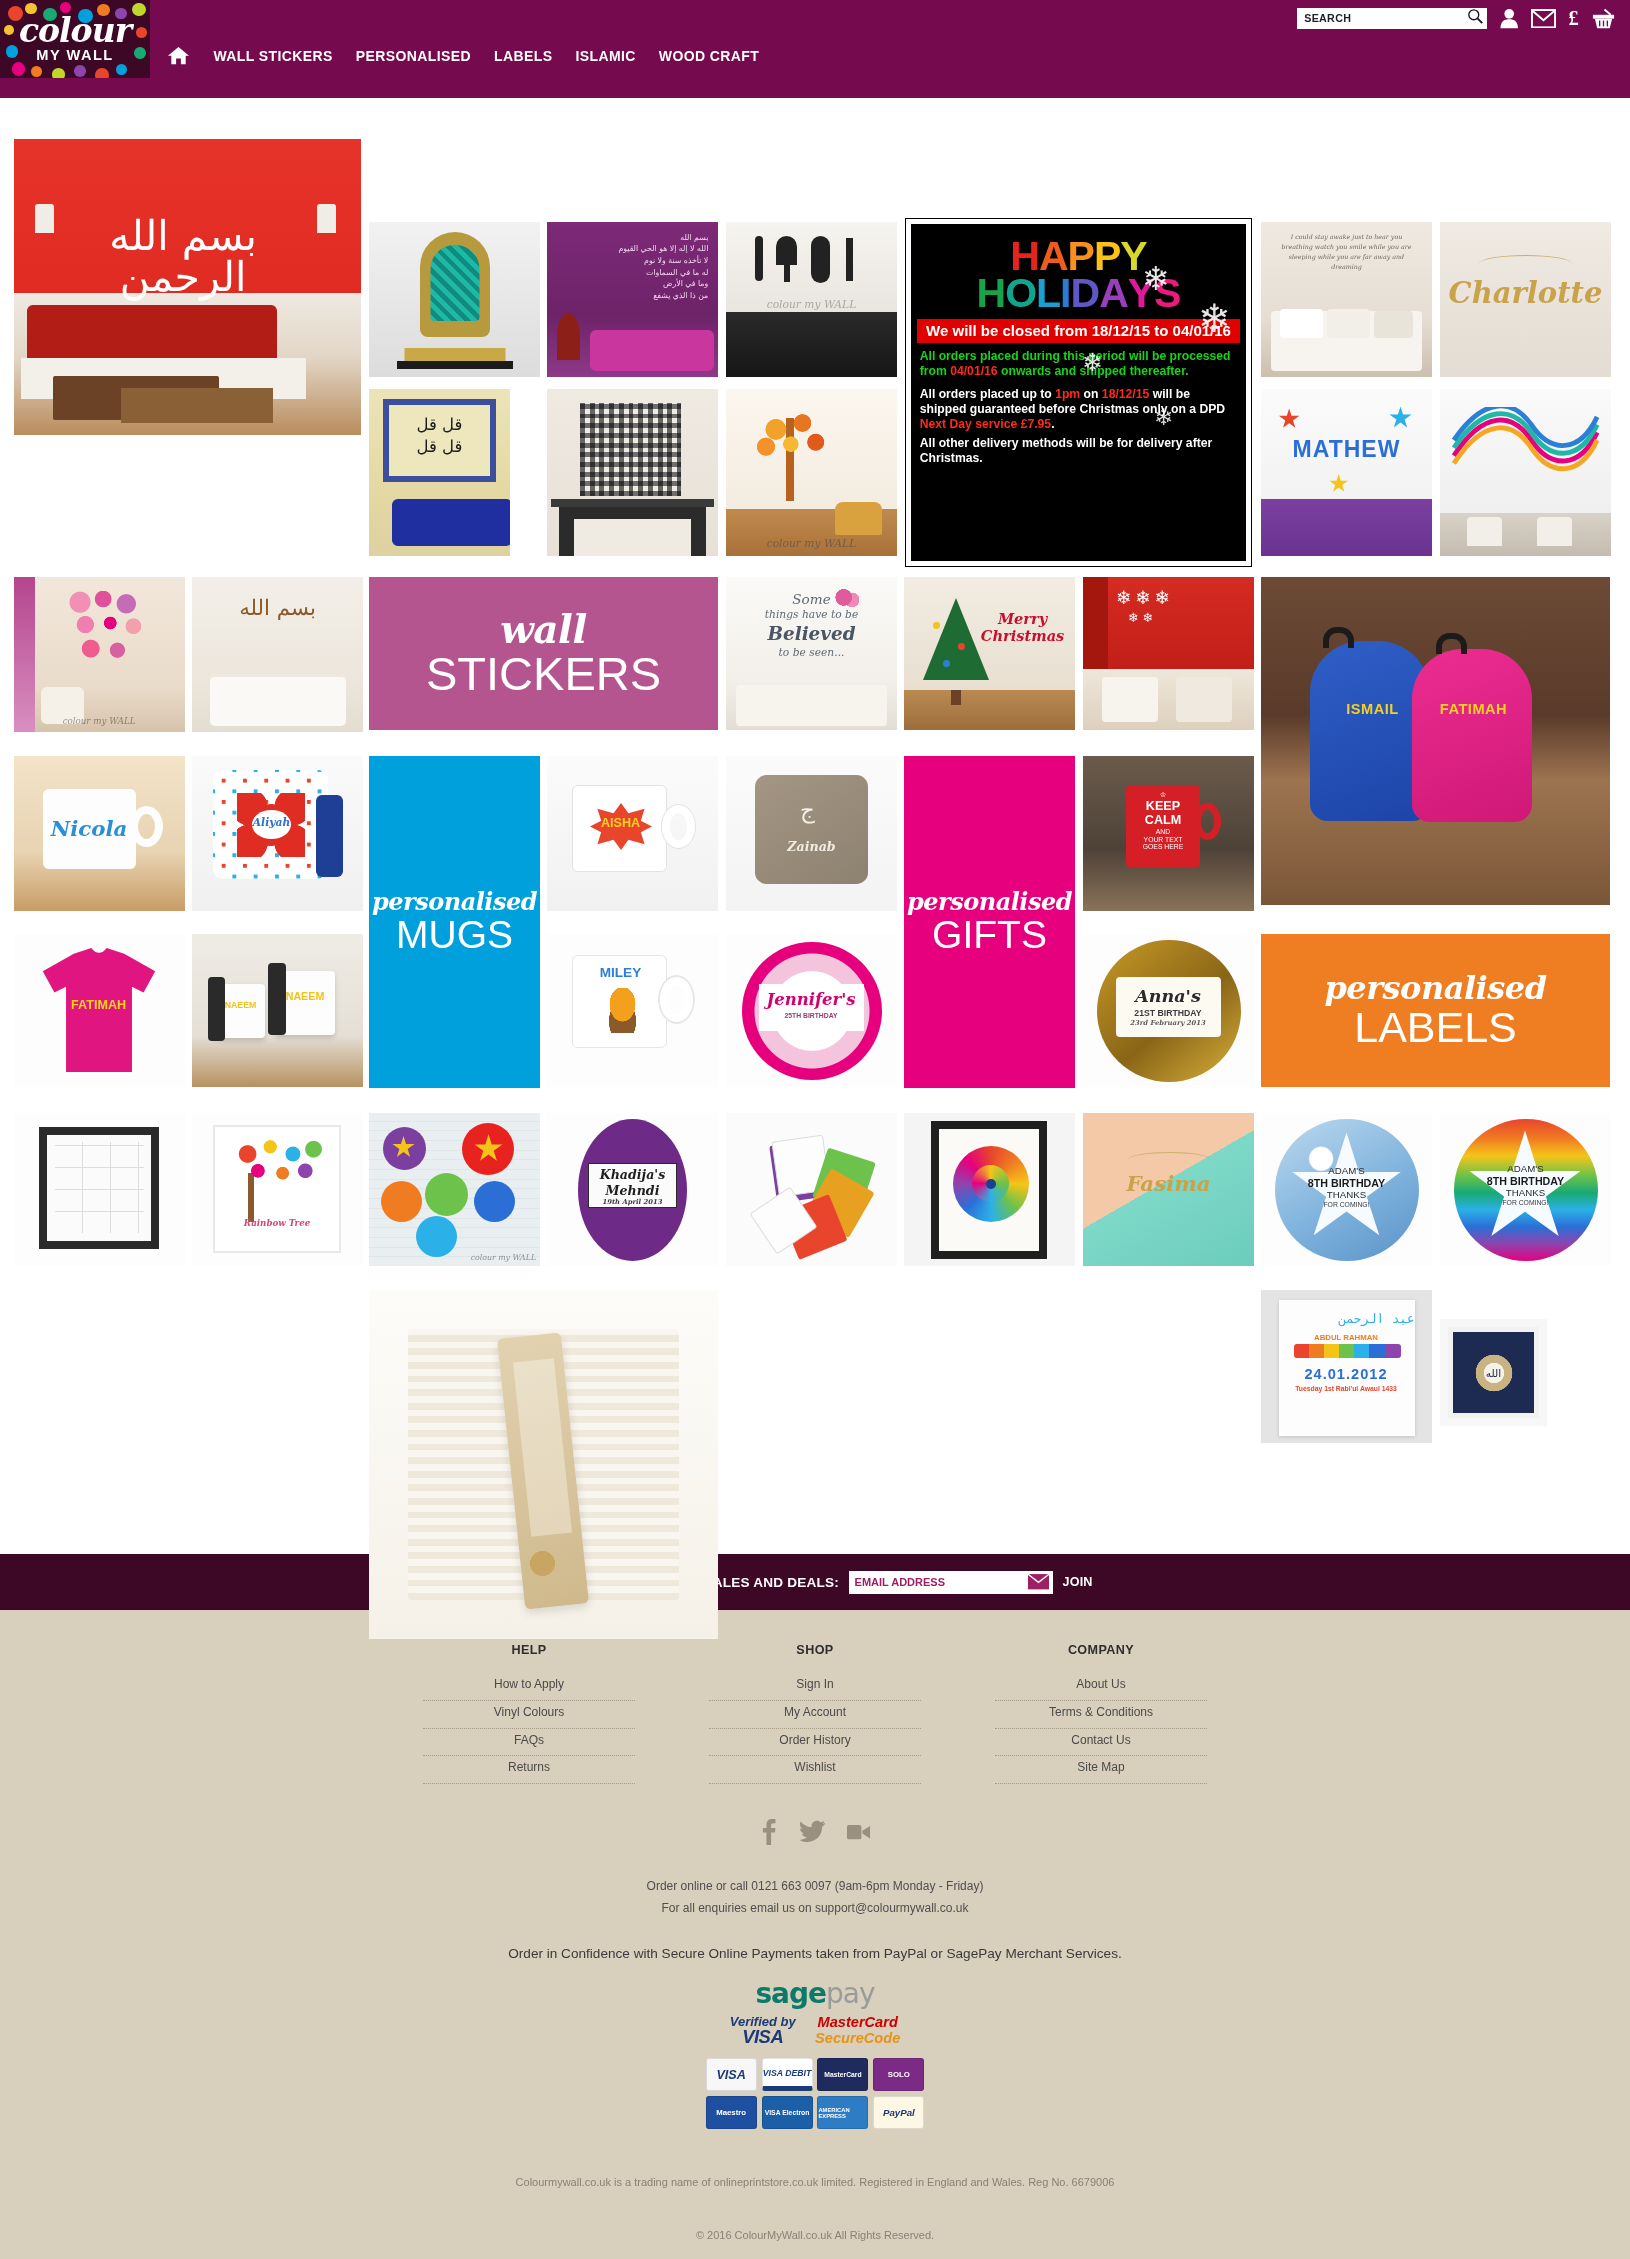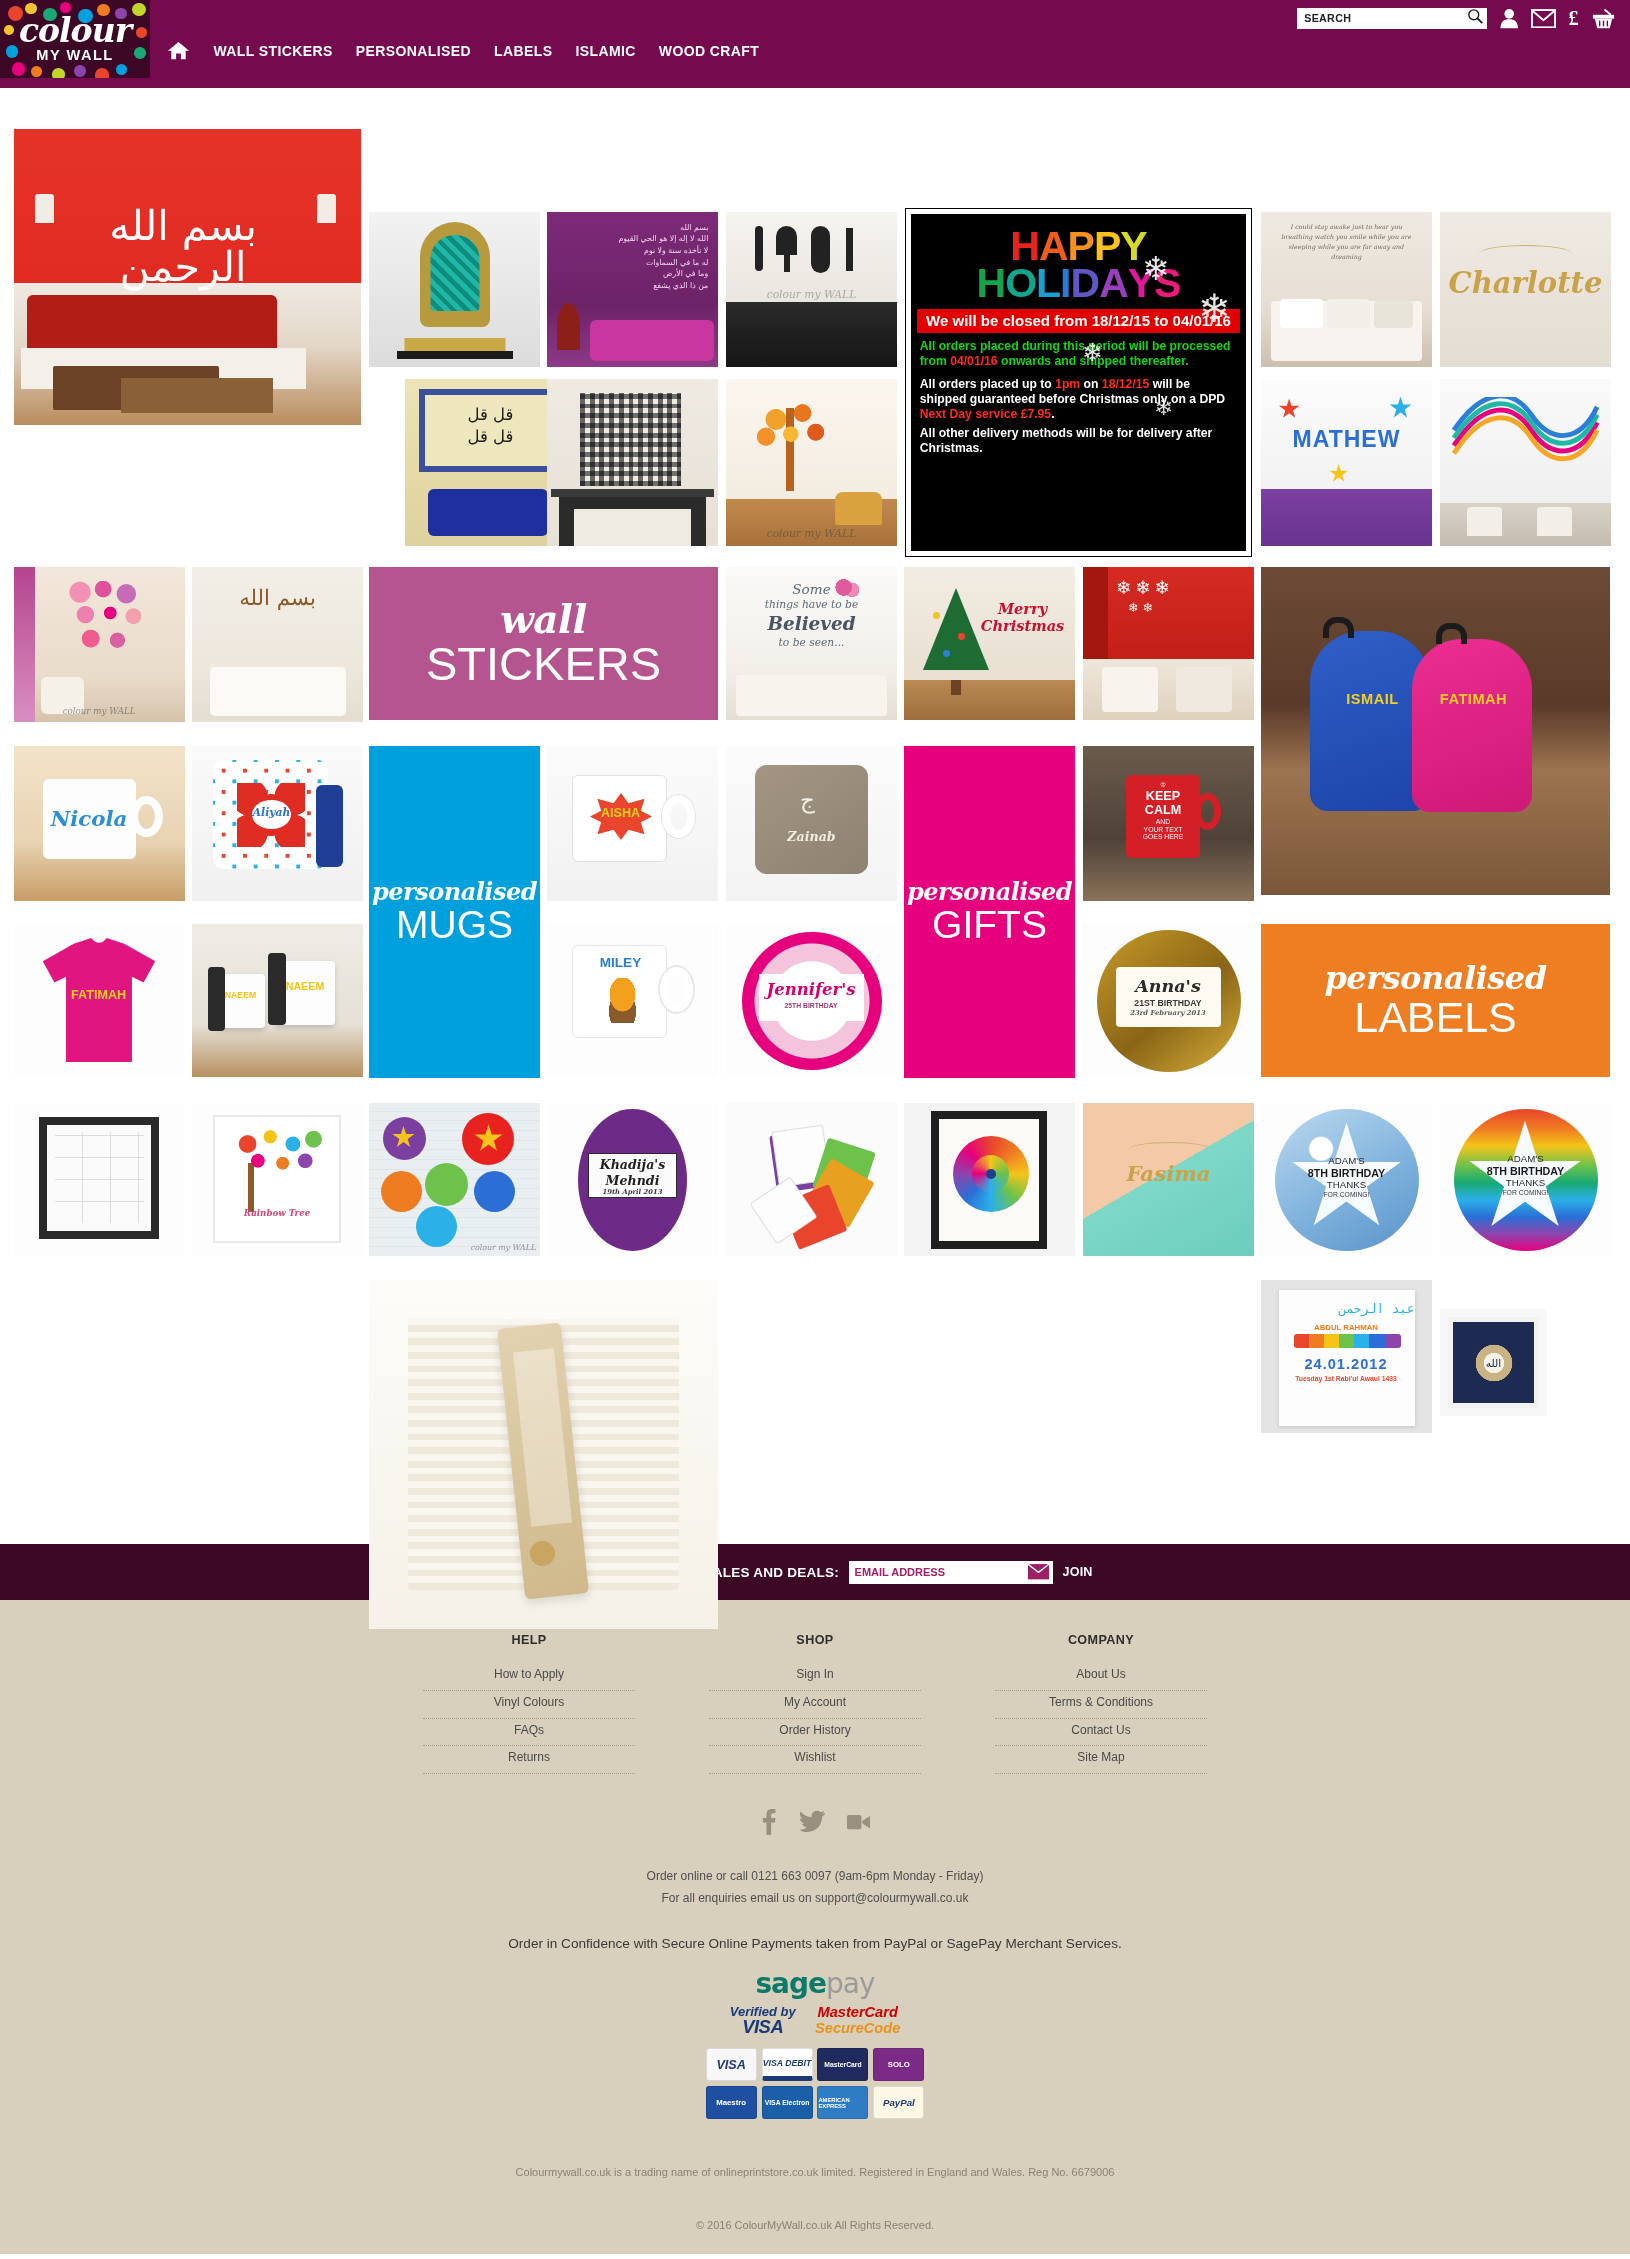--- a/index.html
+++ b/index.html
@@ -7,21 +7,21 @@
   body {
     font-family: "Liberation Sans", sans-serif;
     background: #ffffff;
     color: #333;
     -webkit-font-smoothing: antialiased;
   }
   .page { width: 1630px; position: relative; }
 
   
   .header {
-    height: 88px;
+    height: 98px;
     background: #750a4e;
     display: flex;
     align-items: stretch;
     position: relative;
   }
   .logo-box {
     width: 150px;
     height: 78px;
     background: #3d0726;
     position: relative;
@@ -443,21 +443,21 @@
     <div class="tile" style="left:726px;top:124px;width:171px;height:155px;">
       <div class="ph" style="background:linear-gradient(180deg,#f6f4f0 0%,#e9e5df 58%,#2a2a2a 58%,#161616 100%);"></div>
       <div style="position:absolute;left:29px;top:13.6px;width:7.8px;height:45px;background:#222;border-radius:3.9px;"></div>
       <div style="position:absolute;left:50px;top:13.6px;width:21.3px;height:29px;background:#222;border-radius:10.7px 10.7px 0 0;"></div>
       <div style="position:absolute;left:58px;top:39px;width:5.8px;height:21.3px;background:#222;"></div>
       <div style="position:absolute;left:85px;top:13.6px;width:19.4px;height:47px;background:#222;border-radius:9.7px;"></div>
       <div style="position:absolute;left:120px;top:15.5px;width:6.8px;height:43px;background:#222;"></div>
       <div class="ph-cap" style="bottom:66px;color:rgba(90,90,90,.45);">colour my WALL</div>
     </div>
 
-    <div class="tile" style="left:369px;top:291px;width:171px;height:167px;margin-left:36px;">
+    <div class="tile" style="left:369px;top:291px;width:141px;height:167px;">
       <div class="ph" style="background:linear-gradient(180deg,#ece4b8 0%,#e4d9a4 60%,#ddd2a0 100%);"></div>
       <div style="position:absolute;left:13.6px;top:9.7px;right:13.6px;height:83px;border:6.8px solid #3c4f9e;background:#eee7bd;"></div>
       <div style="position:absolute;left:27px;top:25px;right:27px;height:54px;color:#1d1d1d;font-size:16.5px;font-family:'DejaVu Serif',serif;text-align:center;line-height:1.35;">قل قل<br>قل قل</div>
       <div style="position:absolute;left:23px;bottom:9.7px;width:120px;height:47px;background:#1f2fa0;border-radius:5.8px;"></div>
       <div style="position:absolute;left:147px;bottom:9.7px;width:13.6px;height:39px;background:#1a1a1a;border-radius:2.9px;"></div>
     </div>
 
     <div class="tile" style="left:547px;top:291px;width:171px;height:167px;">
       <div class="ph" style="background:linear-gradient(180deg,#efeae2 0%,#e6e0d6 100%);"></div>
       <div style="position:absolute;left:33px;top:13.6px;width:101px;height:93px;background:repeating-linear-gradient(0deg,#6e6e6e 0 4.9px,#efeae2 4.9px 9.7px),repeating-linear-gradient(90deg,#6e6e6e 0 4.9px,transparent 4.9px 9.7px);background-blend-mode:multiply;"></div>

